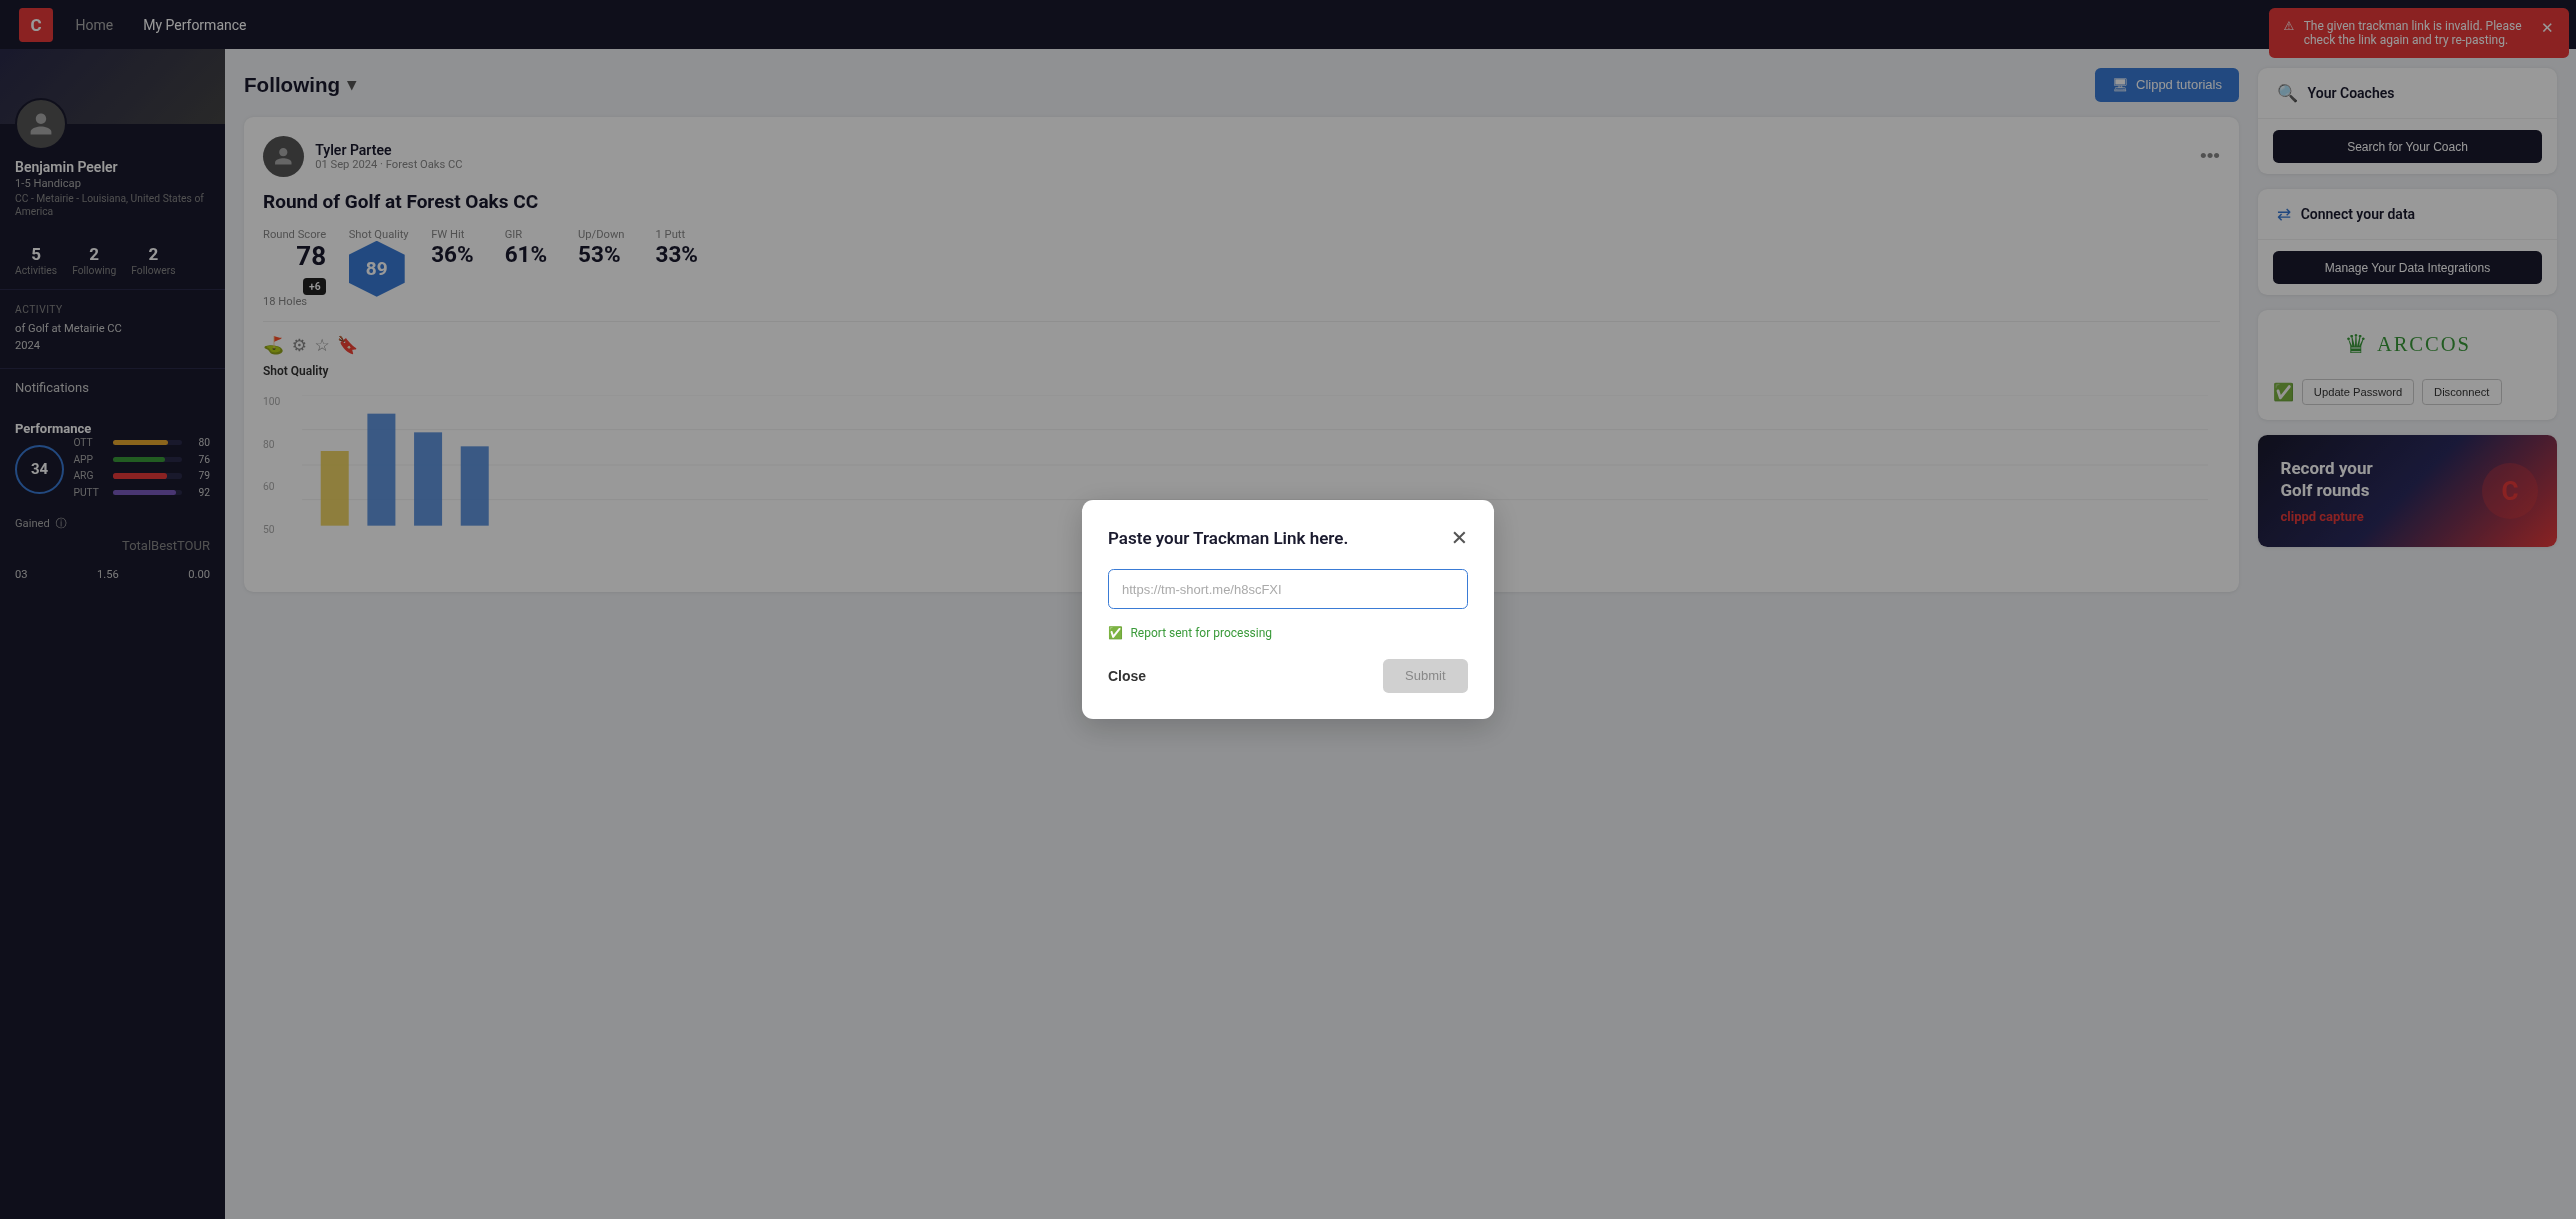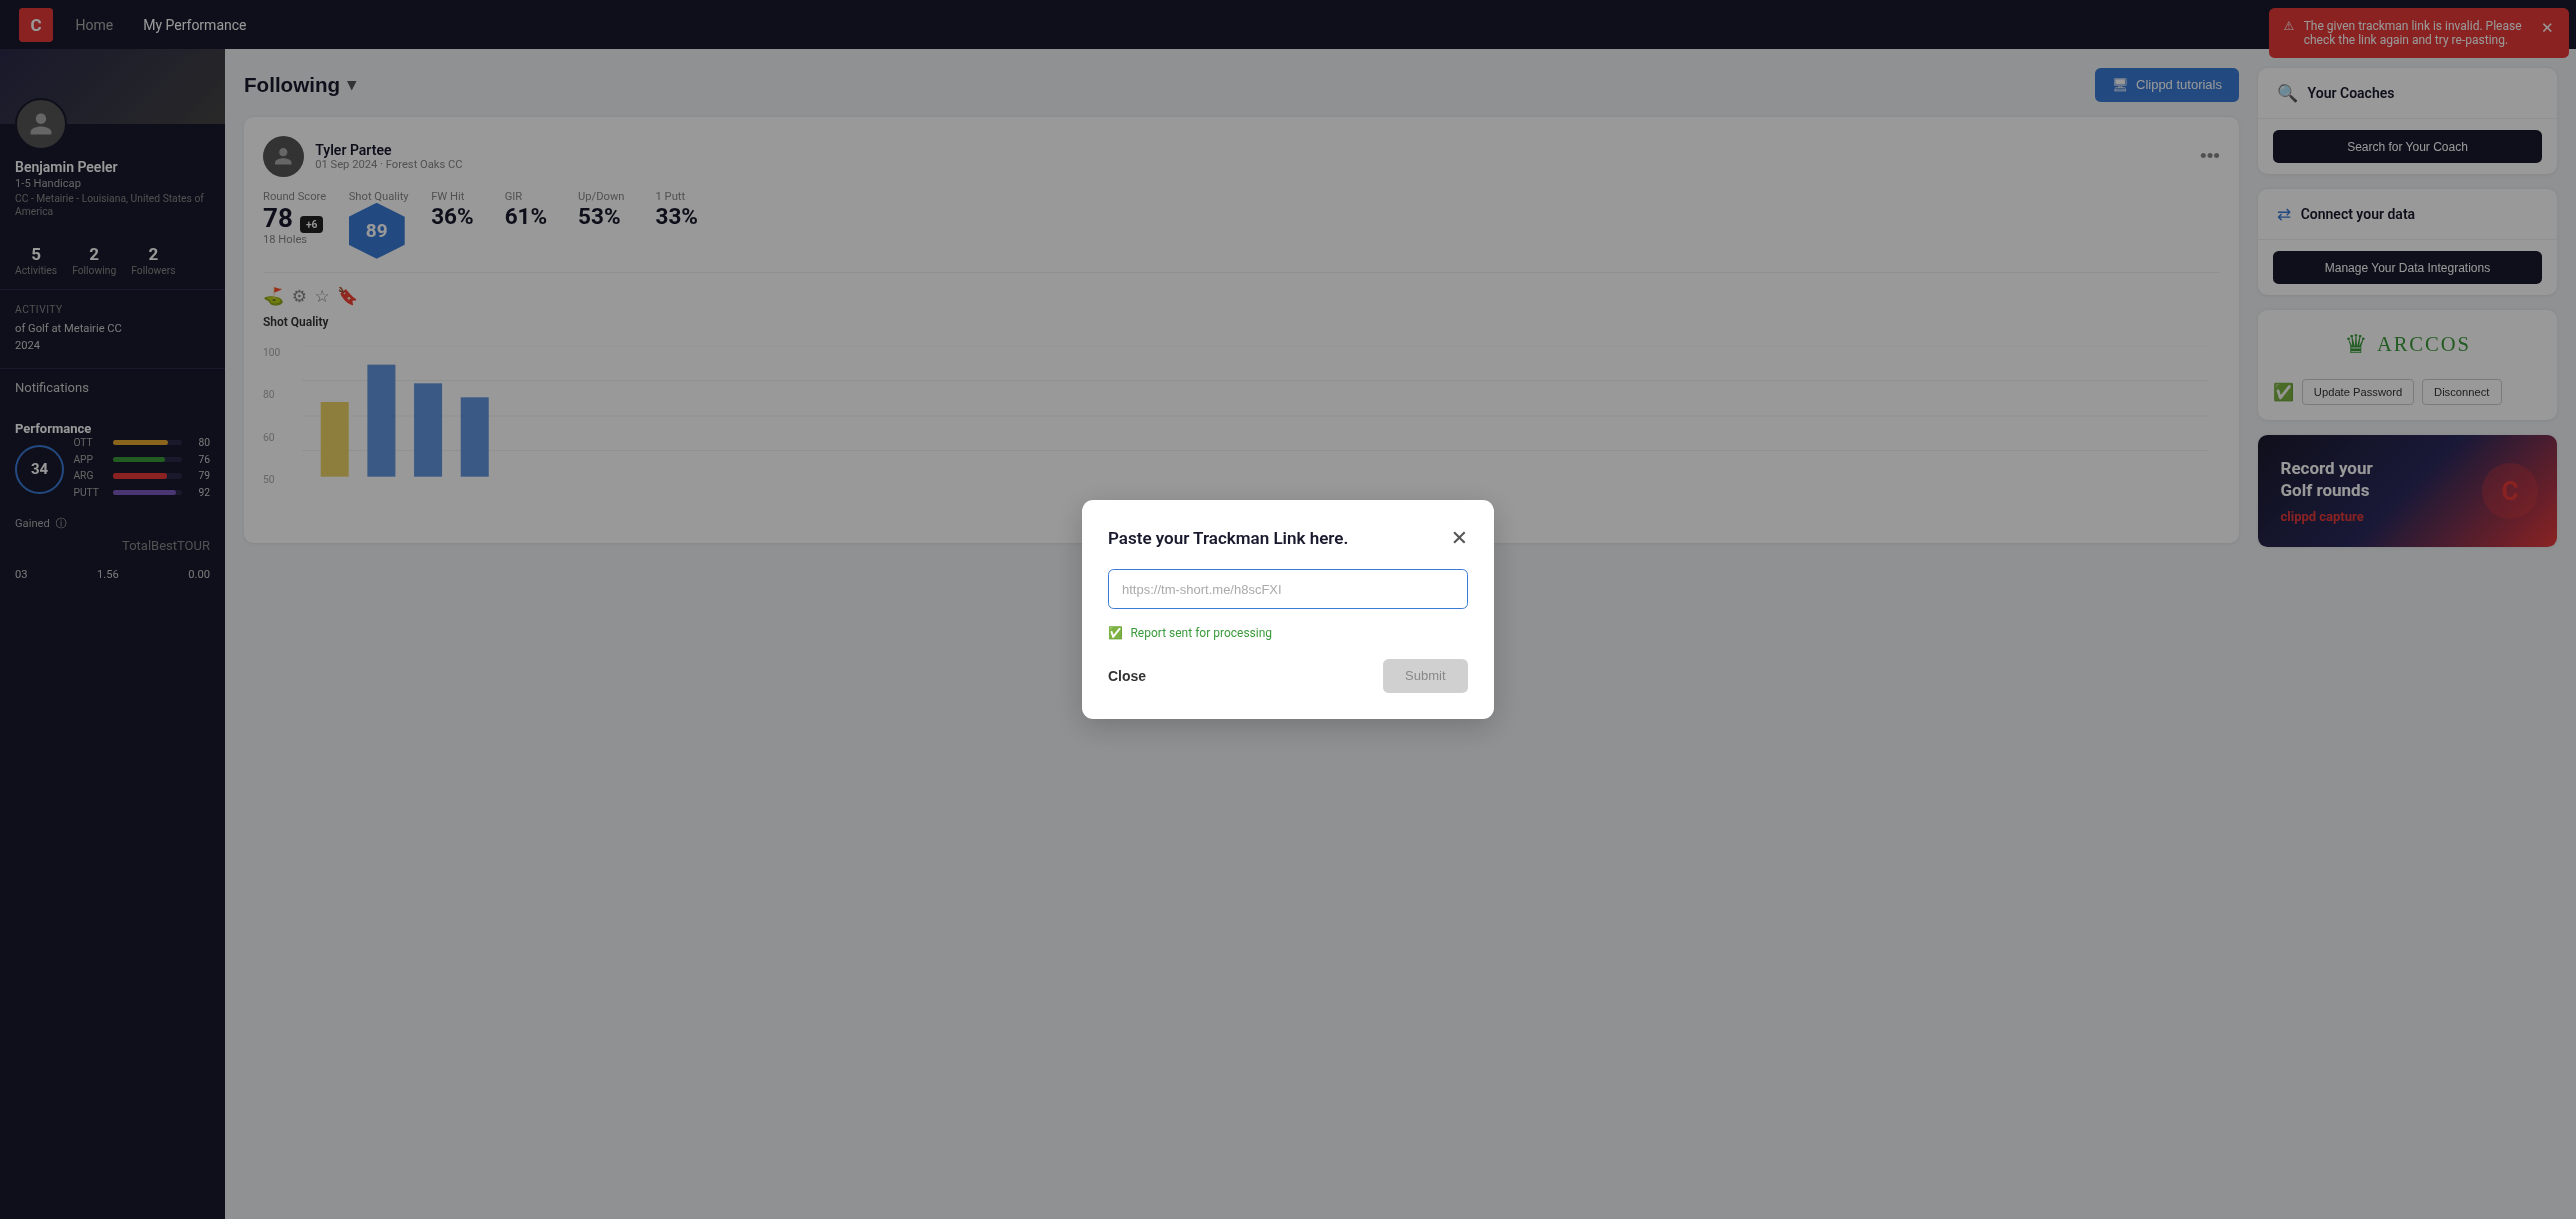--- a/index.html
+++ b/index.html
@@ -98,21 +98,21 @@
     .feed-avatar svg { width: 20.6px; height: 20.6px; fill: #aaa; }
     .feed-user-name { font-size: 14px; font-weight: 600; color: #1a1a2e; }
     .feed-user-meta { font-size: 11.2px; color: #888; }
     .more-btn { background: none; border: none; cursor: pointer; font-size: 19px; color: #888; }
     .feed-title { font-size: 19px; font-weight: 700; color: #1a1a2e; margin-bottom: 15px; }
     .stats-grid { display: flex; gap: 22.5px; flex-wrap: wrap; }
     .stat-block { }
     .stat-block-label { font-size: 11.2px; color: #888; }
     .stat-block-value { font-size: 26px; font-weight: 700; color: #1a1a2e; }
     .stat-block-sub { font-size: 11.2px; color: #888; }
-    .round-score-wrap { display: flex; align-items: flex-end; gap: 7.5px; }
+    .round-score-wrap { display: flex; align-items: flex-end; gap: 7.5px; flex-direction: column; }
     .score-badge {
       background: #222; color: white; border-radius: 3.7px;
       font-size: 10.3px; padding: 1.9px 5.6px; font-weight: 600;
     }
     .hex-badge {
       width: 56px; height: 56px; background: #3a7bd5; clip-path: polygon(50% 0%, 100% 25%, 100% 75%, 50% 100%, 0% 75%, 0% 25%);
       display: flex; align-items: center; justify-content: center; color: white; font-size: 19px; font-weight: 700;
     }
     .pct-stats { display: flex; gap: 31px; }
     .pct-block { }
@@ -361,20 +361,21 @@
                     <path d="M12 12c2.7 0 4.8-2.1 4.8-4.8S14.7 2.4 12 2.4 7.2 4.5 7.2 7.2 9.3 12 12 12zm0 2.4c-3.2 0-9.6 1.6-9.6 4.8v2.4h19.2v-2.4c0-3.2-6.4-4.8-9.6-4.8z" fill="#aaa"></path>
                   </svg>
               </div>
               <div>
                 <div class="feed-user-name">Tyler Partee</div>
                 <div class="feed-user-meta">01 Sep 2024 · Forest Oaks CC</div>
               </div>
             </div>
             <button class="more-btn">•••</button>
           </div>
+          <div class="feed-title">Round of Golf at Forest Oaks CC</div>
           <div class="stats-grid">
             <div class="stat-block">
               <div class="stat-block-label">Round Score</div>
               <div class="round-score-wrap">
                 <div class="stat-block-value">78</div>
                 <span class="score-badge">+6</span>
               </div>
               <div class="stat-block-sub">18 Holes</div>
             </div>
             <div class="stat-block">

